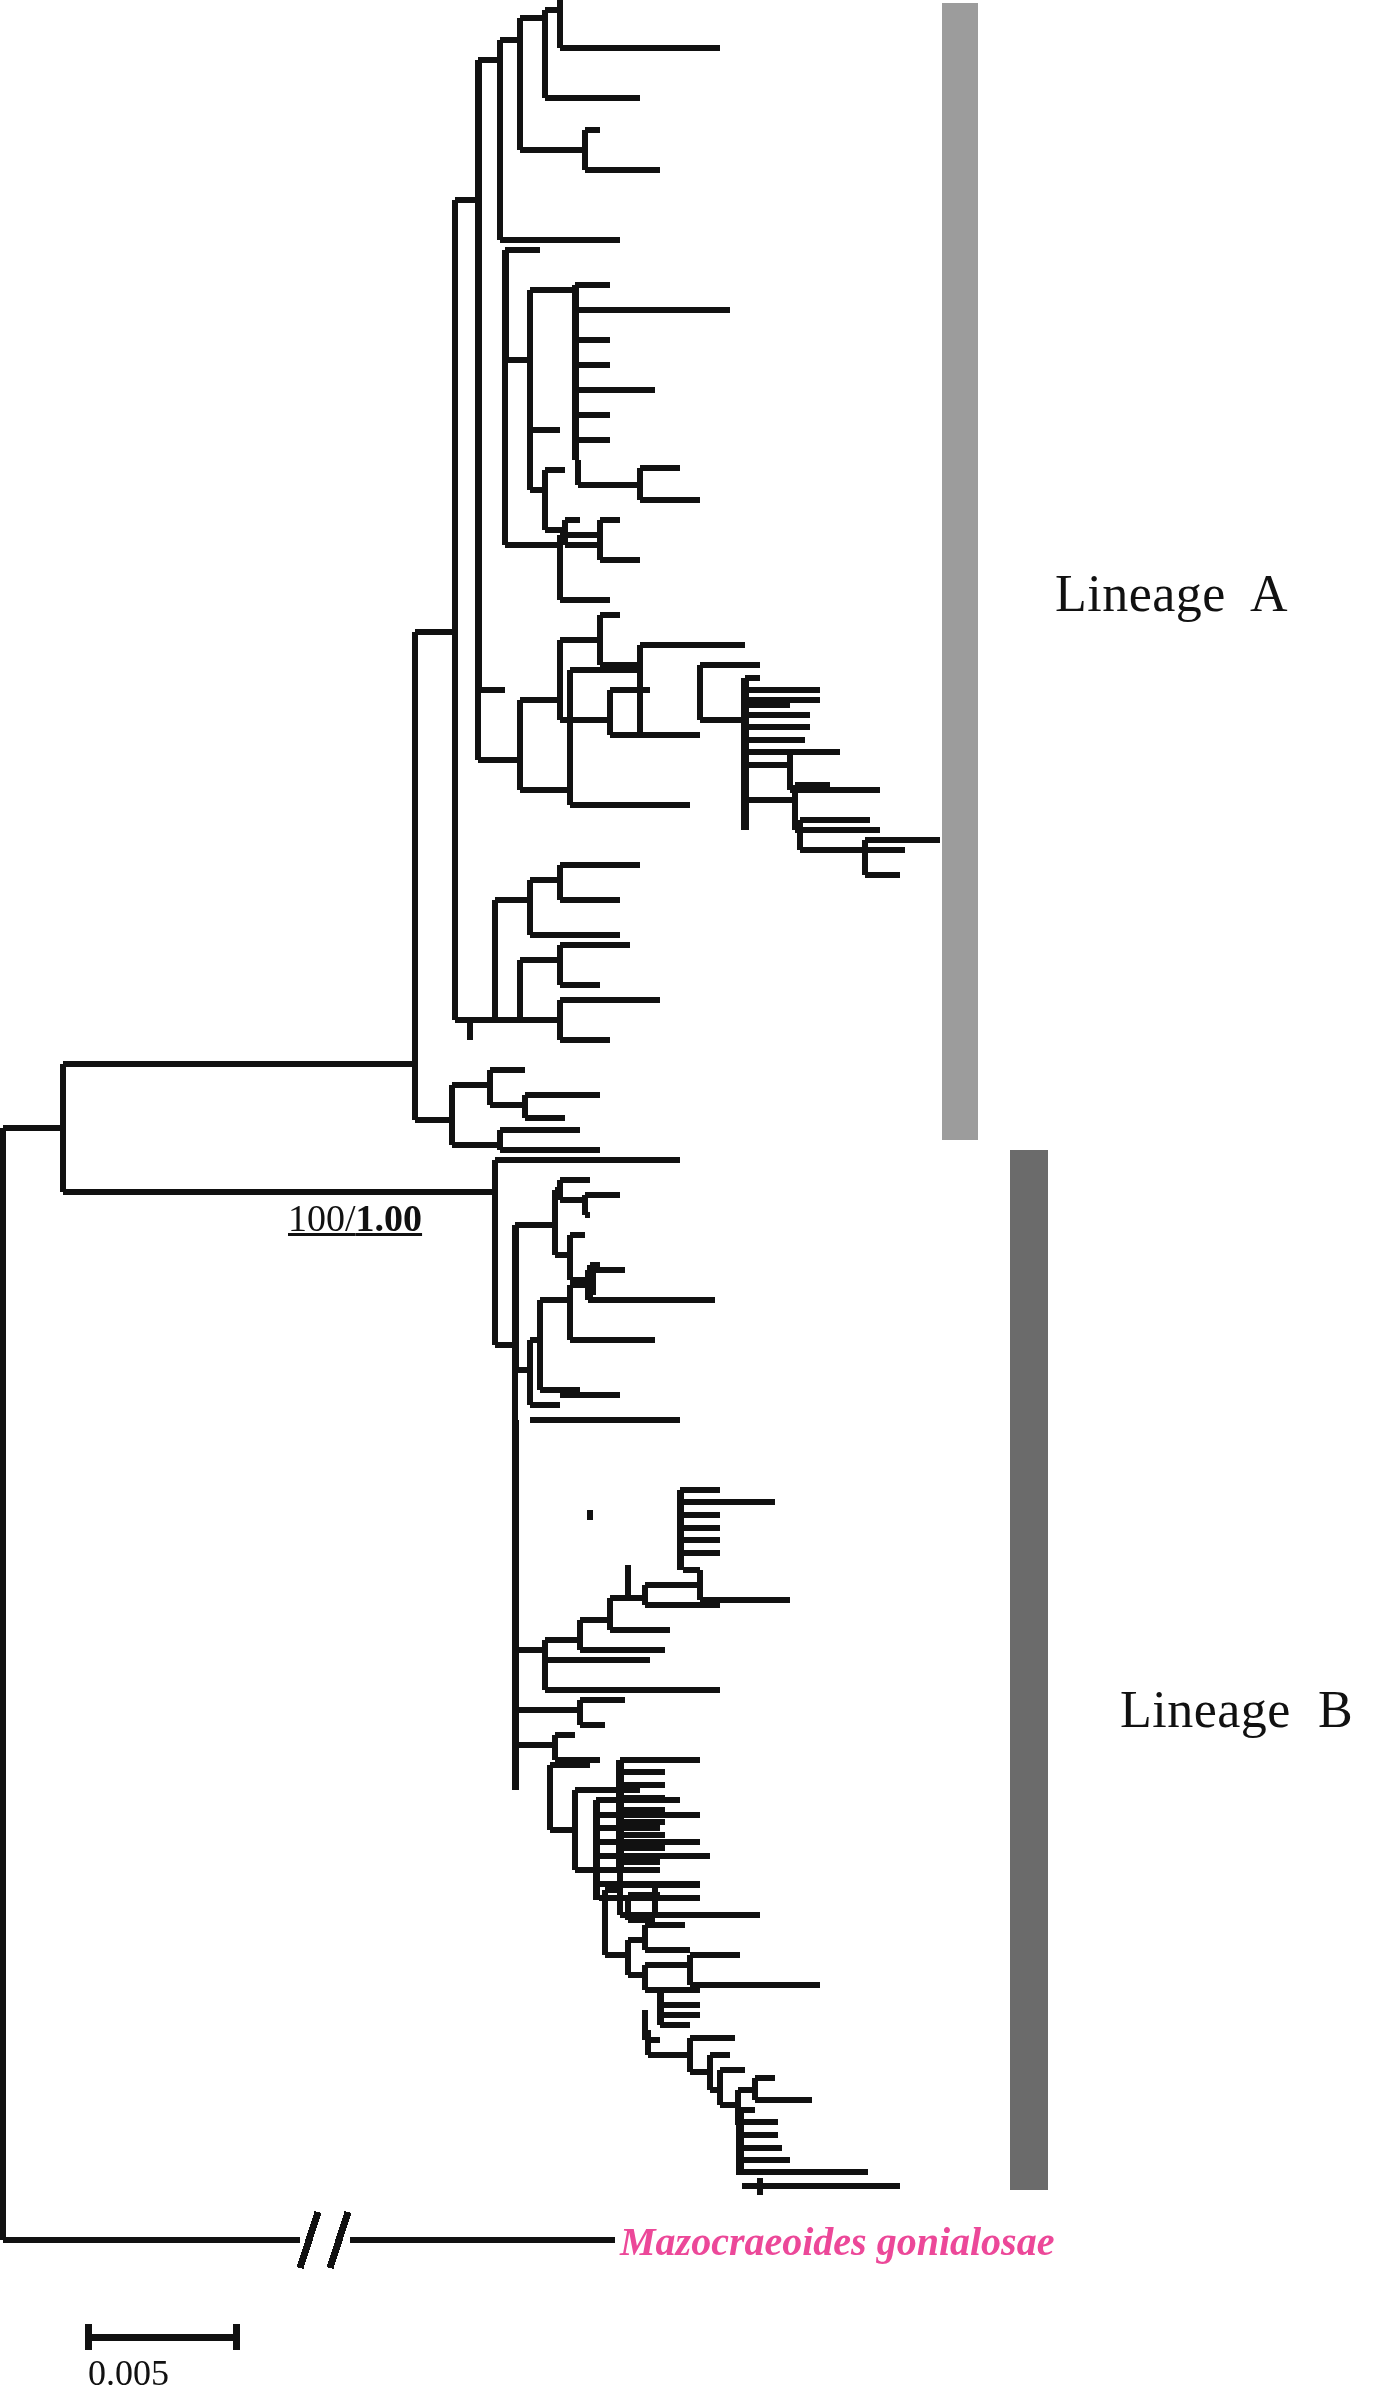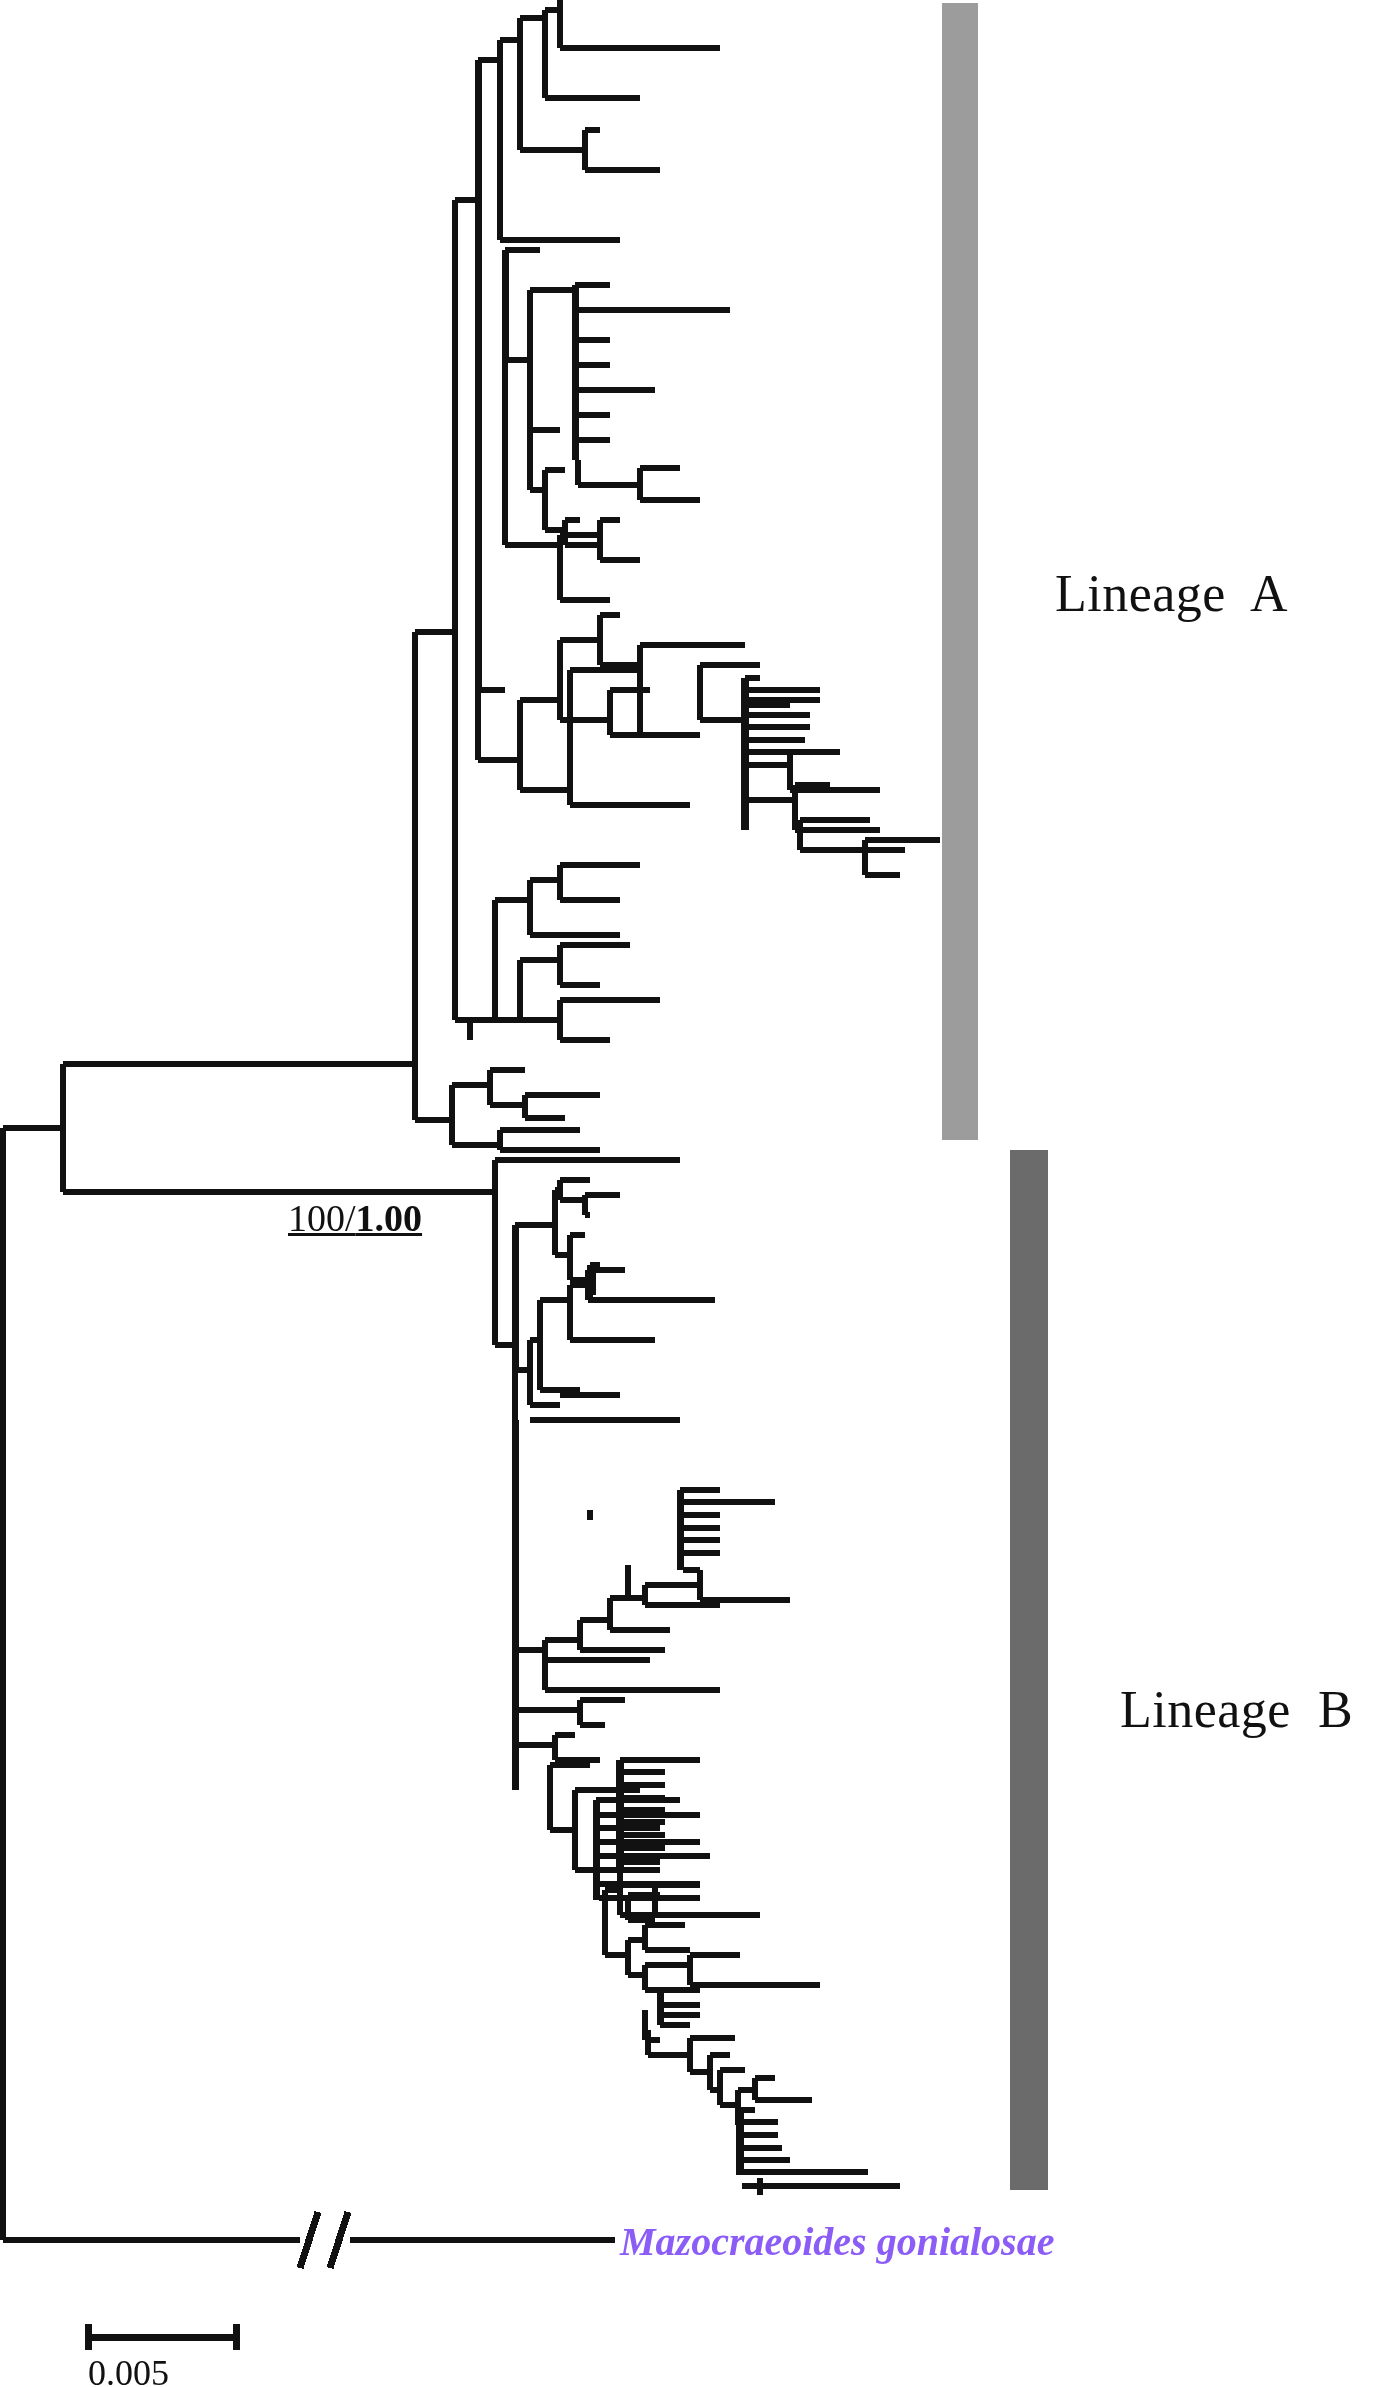--- a/index.html
+++ b/index.html
@@ -46,21 +46,21 @@
   }
   .support-label .bold-part {
     font-weight: bold;
   }
   .outgroup-label {
     position: absolute;
     font-family: "Liberation Serif", "DejaVu Serif", serif;
     font-size: 40px;
     font-style: italic;
     font-weight: bold;
-    color: #8b5cf6;
+    color: #ec4899;
     white-space: pre;
   }
   .scale-label {
     position: absolute;
     font-family: "Liberation Serif", "DejaVu Serif", serif;
     font-size: 36px;
     color: #111111;
     white-space: pre;
   }
 </style>

